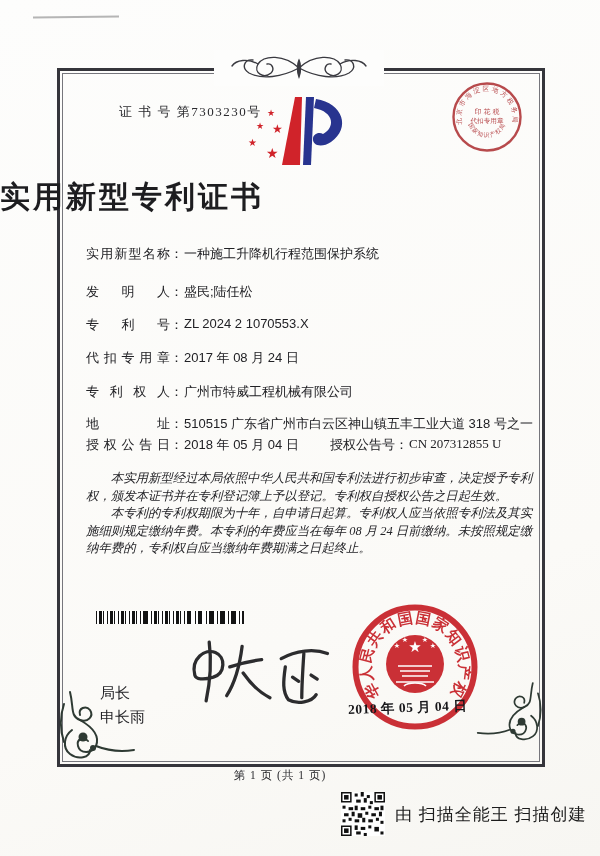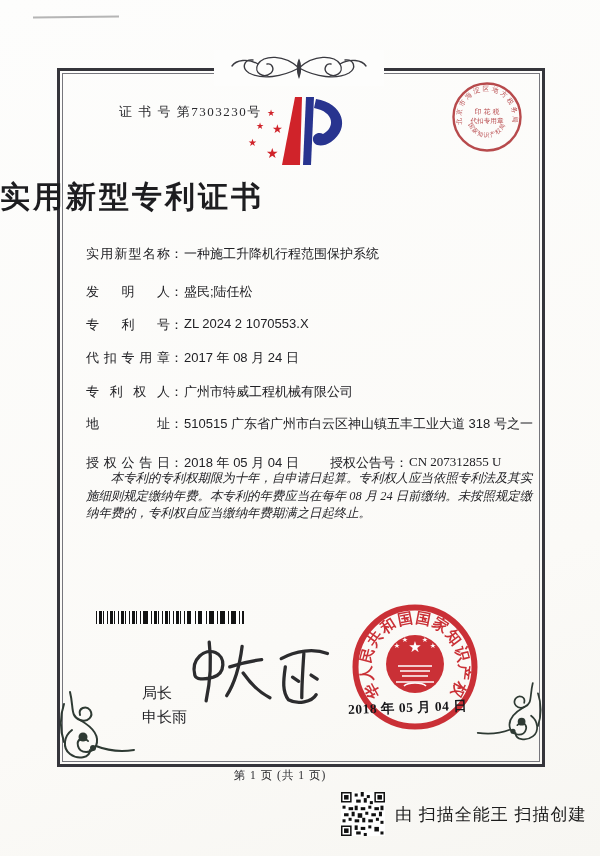--- a/index.html
+++ b/index.html
@@ -35,21 +35,21 @@
   .fpair-right{position:absolute;left:244px;top:0;white-space:nowrap;font-family:Liberation Serif, serif;}
   .fpair-right .flabel2{letter-spacing:0;}
   
   .body-text{position:absolute;left:86px;top:470px;width:452px;font-size:12.4px;line-height:17.6px;
     color:#232327;font-style:italic;}
   .body-text p{margin:0;text-indent:2em;}
   
   .barcode{position:absolute;left:96px;top:611px;width:148px;height:13px;
     background:repeating-linear-gradient(90deg,#141414 0 1.5px,#fff 1.5px 3px,#141414 3px 6.5px,#fff 6.5px 7.5px,#141414 7.5px 8.5px,#fff 8.5px 11px);}
   .signer{position:absolute;left:100px;top:681px;font-family:"Liberation Sans",sans-serif;
-    font-size:15px;color:#1f1f23;line-height:24px;margin-left:42px;}
+    font-size:15px;color:#1f1f23;line-height:24px;}
   .signature{position:absolute;left:178px;top:636px;width:155px;height:74px;}
   .page-footer{position:absolute;left:0;top:768px;width:560px;text-align:center;font-size:11.5px;
     color:#2a2a2e;letter-spacing:1px;}
   
   .wm{position:absolute;left:341px;top:792px;display:flex;align-items:center;}
   .wm-qr{width:44px;height:44px;}
   .wm-text{margin-left:10px;font-size:17px;color:#1c1c1c;letter-spacing:1px;
     font-family:"Liberation Sans",sans-serif;}
 </style>
 </head>
@@ -149,29 +149,30 @@
     </div>
     <div class="frow" style="top:349px">
       <span class="flabel">代扣专用章</span><span class="fcolon">：</span><span class="fvalue">2017 年 08 月 24 日</span>
     </div>
     <div class="frow" style="top:383px">
       <span class="flabel">专利权人</span><span class="fcolon">：</span><span class="fvalue">广州市特威工程机械有限公司</span>
     </div>
     <div class="frow" style="top:415px">
       <span class="flabel">地址</span><span class="fcolon">：</span><span class="fvalue wrap">510515 广东省广州市白云区神山镇五丰工业大道 318 号之一</span>
     </div>
-    <div class="frow" style="top:454px">
+    <div class="frow" style="top:436px">
       <span class="flabel">授权公告日</span><span class="fcolon">：</span><span class="fvalue">2018 年 05 月 04 日</span>
       <span class="fpair-right">
         <span class="flabel2">授权公告号</span><span class="fcolon">：</span><span class="fvalue">CN 207312855 U</span>
       </span>
     </div>
   </div>
 
   <div class="body-text">
+    <p>本实用新型经过本局依照中华人民共和国专利法进行初步审查，决定授予专利权，颁发本证书并在专利登记簿上予以登记。专利权自授权公告之日起生效。</p>
     <p>本专利的专利权期限为十年，自申请日起算。专利权人应当依照专利法及其实施细则规定缴纳年费。本专利的年费应当在每年 08 月 24 日前缴纳。未按照规定缴纳年费的，专利权自应当缴纳年费期满之日起终止。</p>
   </div>
 
   <div class="barcode"></div>
 
   <div class="signer">
     <div>局长</div>
     <div>申长雨</div>
   </div>
 

